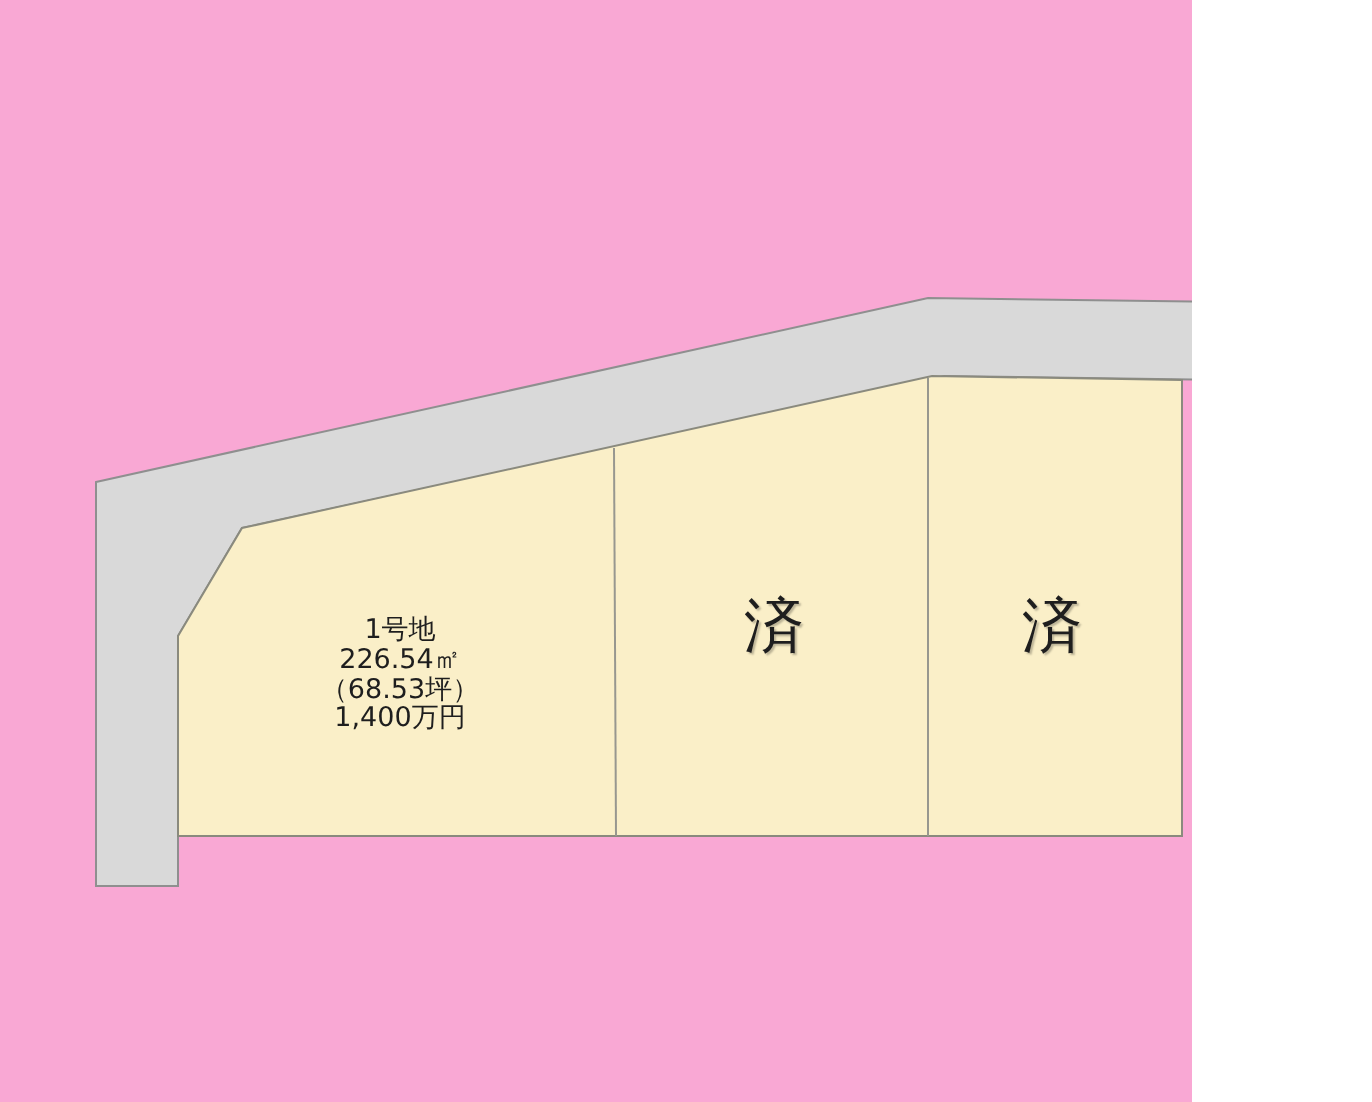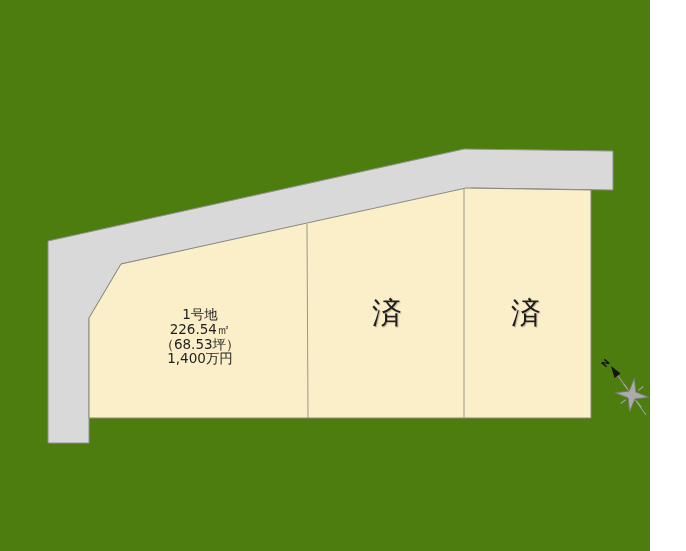--- a/index.html
+++ b/index.html
@@ -2,23 +2,23 @@
 <html><head>
 <meta charset="utf-8">
 <style>
   html, body {
     margin: 0;
     padding: 0;
     background: #ffffff;
   }
   .page {
     position: relative;
-    width: 650px;
+    width: 596px;
     height: 551px;
-    background: #4d7c0f;
+    background: #f9a8d4;
     overflow: hidden;
     font-family: "DejaVu Sans", sans-serif;
   }
   svg text {
     font-family: "DejaVu Sans", sans-serif;
   }
   .lot-info-text {
     font-size: 13.5px;
     text-anchor: middle;
   }

